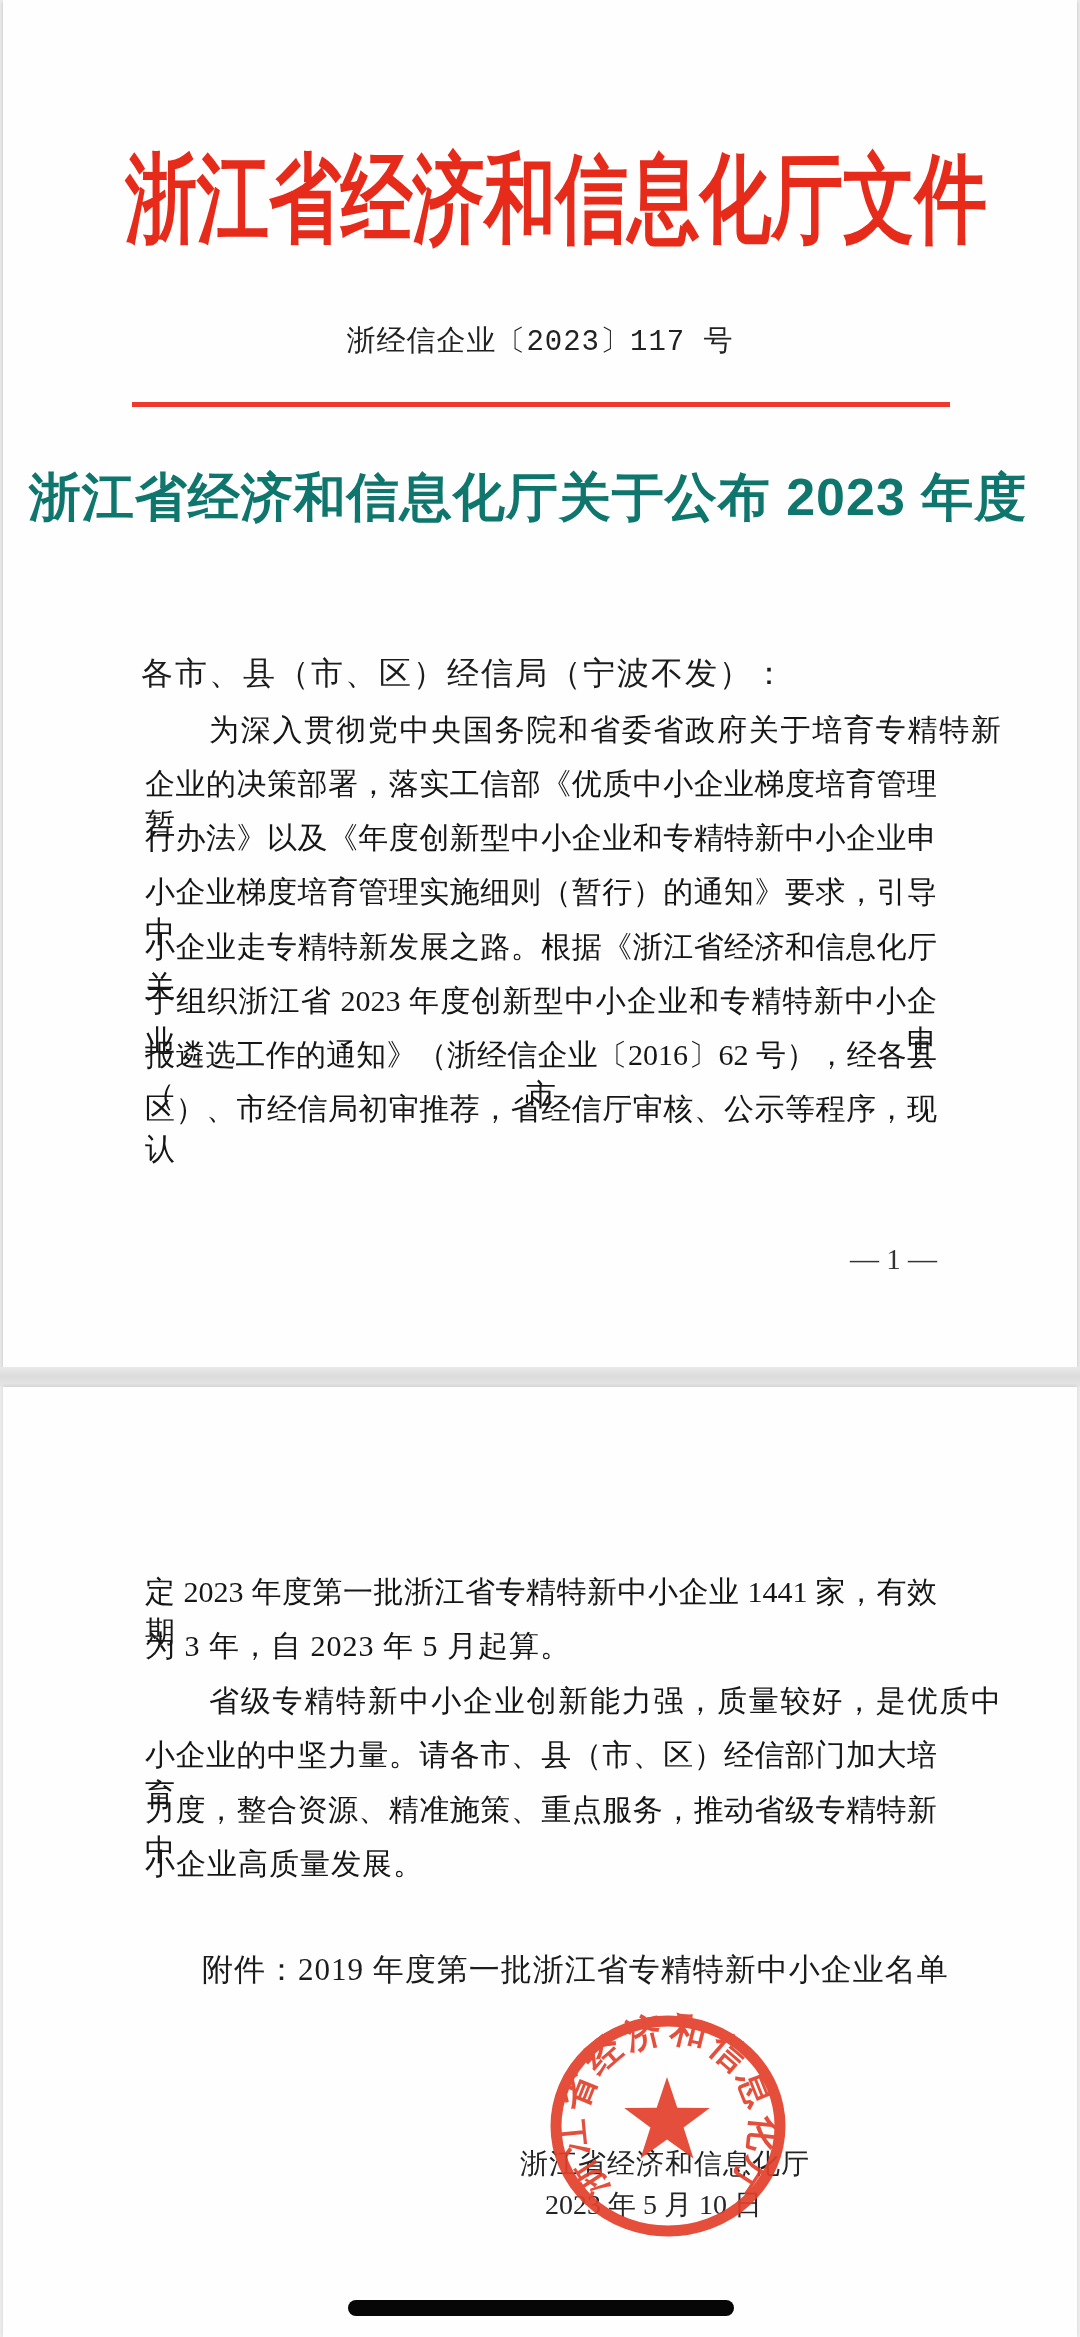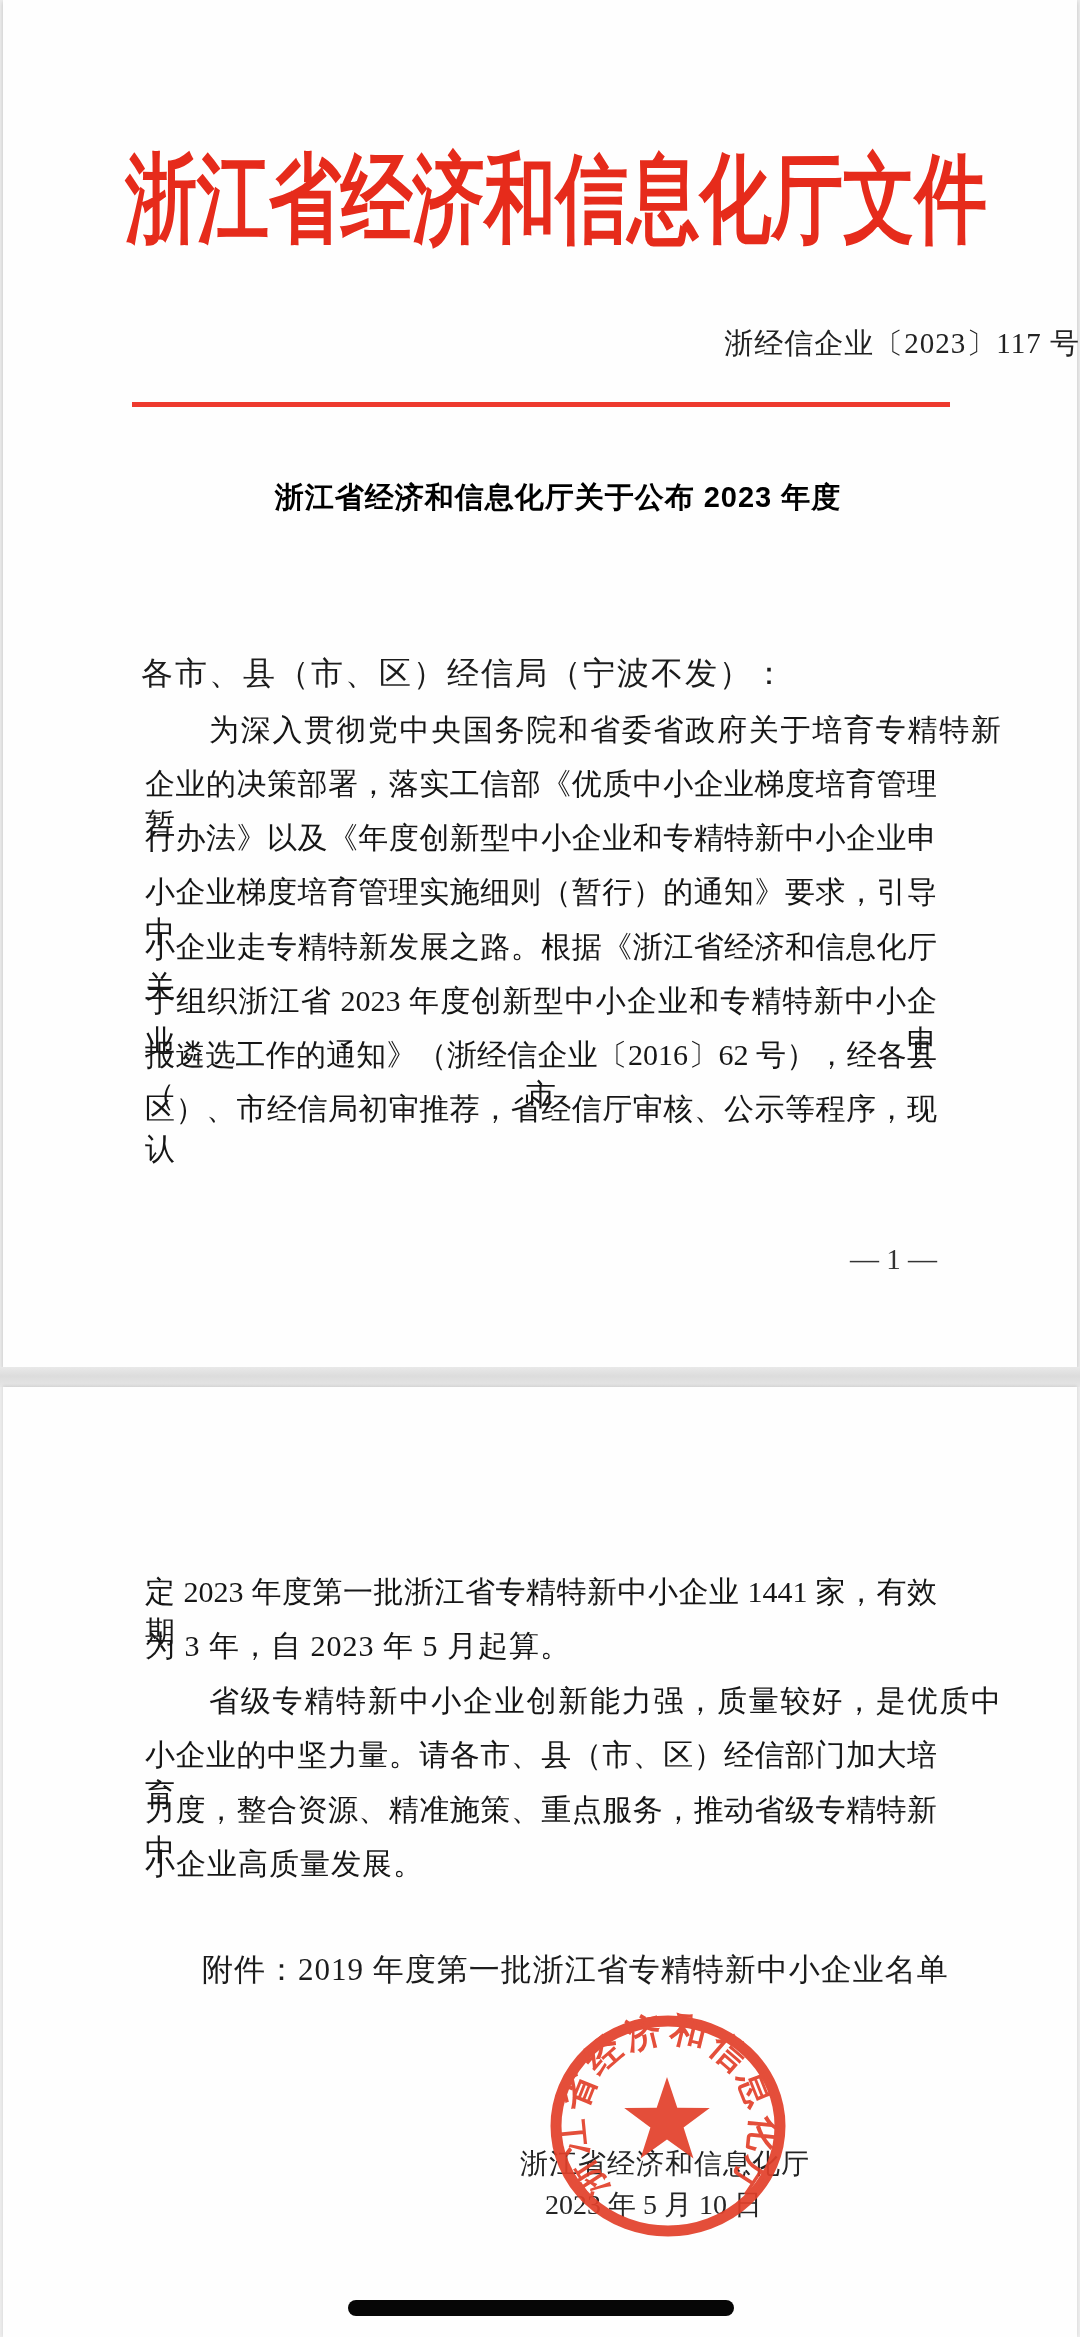--- a/index.html
+++ b/index.html
@@ -22,30 +22,30 @@
   .red-header-wrap{
     position:absolute;left:16px;top:150px;width:1080px;height:104px;
     display:flex;justify-content:center;align-items:flex-start;
   }
   .red-header{
     font-size:97px;line-height:100px;font-weight:bold;color:#e62b1b;
     white-space:nowrap;transform:scaleX(.74);transform-origin:center top;
     font-family:"Liberation Serif","DejaVu Serif",serif;
   }
   .doc-number{
-    position:absolute;left:0;top:326px;width:1080px;text-align:right;
-    font-size:29px;line-height:34px;color:#222;letter-spacing:1px;
+    position:absolute;left:0;top:326px;width:1080px;text-align:center;
+    font-size:29px;line-height:34px;color:#222;letter-spacing:1px;font-family:Liberation Mono, monospace;
   }
   .red-rule{
     position:absolute;left:132px;top:402px;width:818px;height:5px;
     background:#ee3a2e;
   }
   .doc-title{
-    position:absolute;left:58px;top:468px;width:1000px;text-align:center;
-    font-size:29px;line-height:59px;font-weight:bold;color:#000000;
+    position:absolute;left:28px;top:468px;width:1000px;text-align:center;
+    font-size:52px;line-height:59px;font-weight:bold;color:#0f766e;
     font-family:"Liberation Sans","DejaVu Sans",sans-serif;
     letter-spacing:1px;
   }
   .addressee{
     position:absolute;left:141px;top:653px;width:800px;
     font-size:32px;line-height:40px;letter-spacing:2px;
   }
   .bline{
     position:absolute;left:145px;width:792px;
     font-size:30px;line-height:40px;color:#161616;

